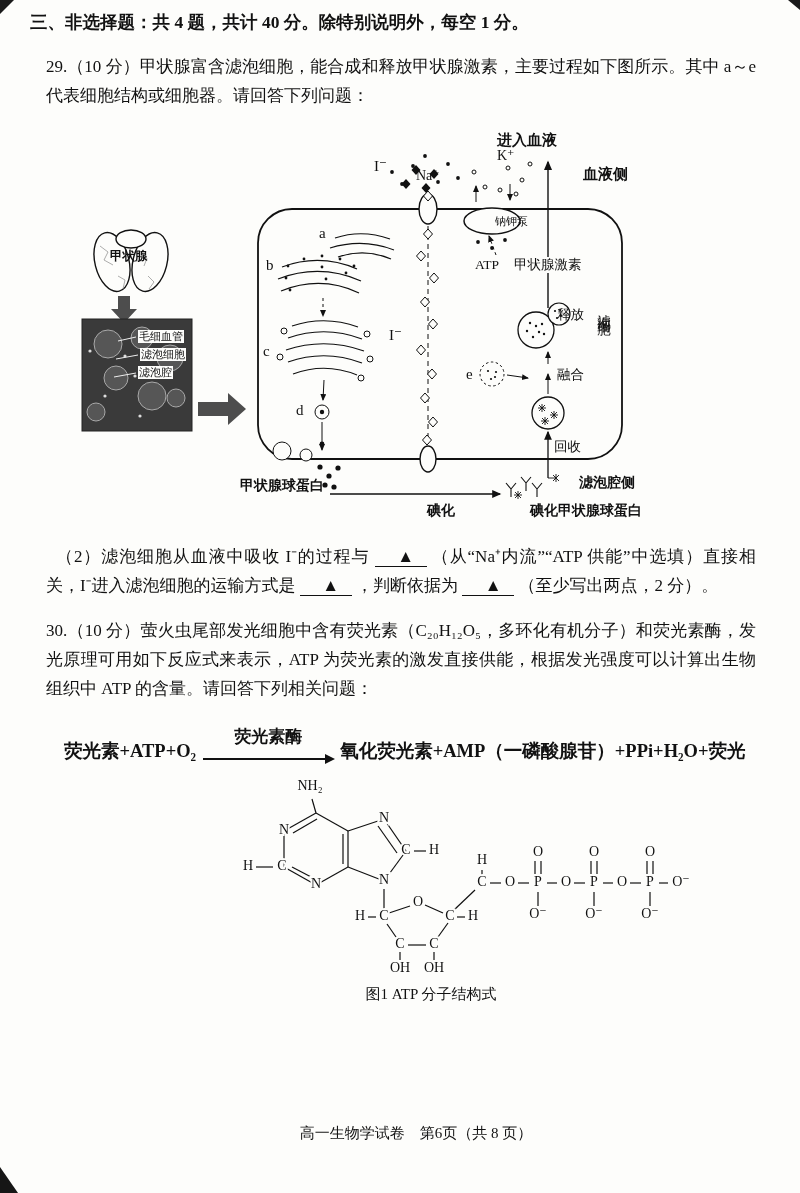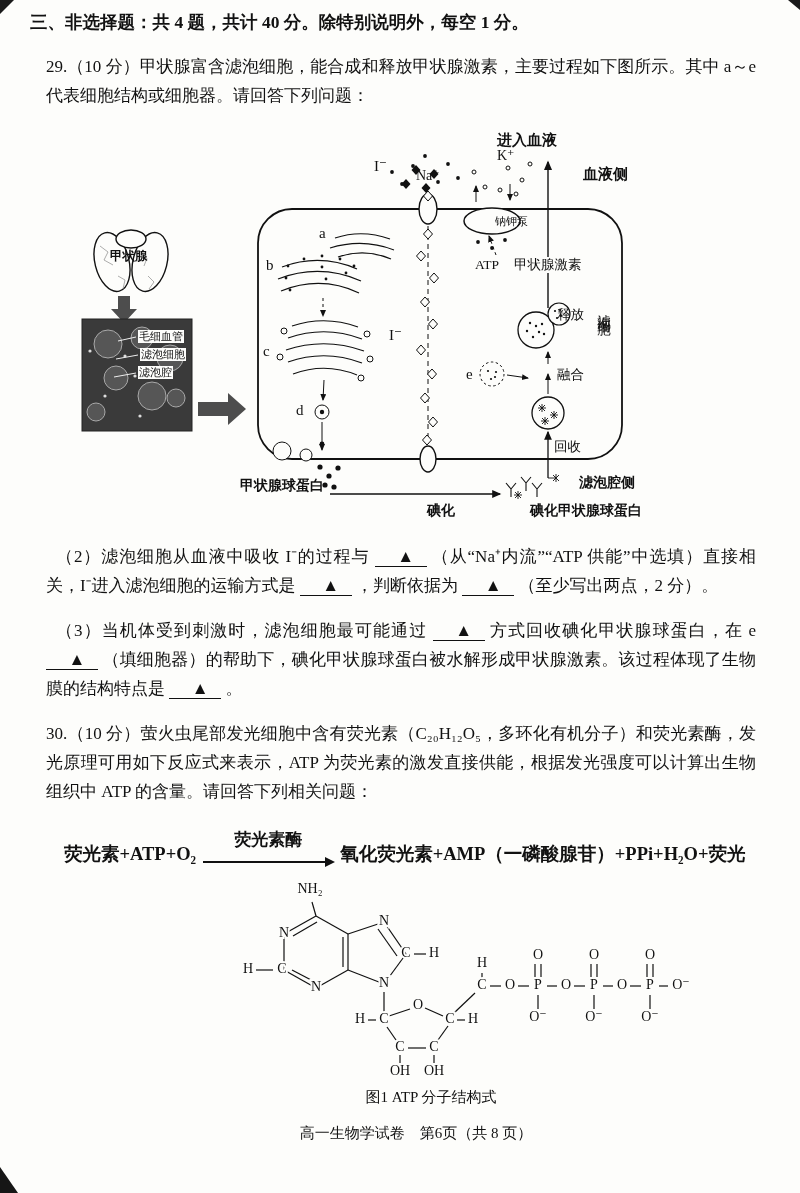--- a/index.html
+++ b/index.html
@@ -288,21 +288,20 @@
       <div class="dl fs15" style="left:233px; top:217px;">c</div>
       <div class="dl fs15" style="left:266px; top:276px;">d</div>
       <div class="dl fs15" style="left:436px; top:240px;">e</div>
       <div class="dl fs12 bold" style="left:80px;  top:123px;">甲状腺</div>
       <div class="dl fs11 wbg" style="left:108px; top:204px;">毛细血管</div>
       <div class="dl fs11 wbg" style="left:110px; top:222px;">滤泡细胞</div>
       <div class="dl fs11 wbg" style="left:108px; top:240px;">滤泡腔</div>
     </div>
 
     <p class="body-text qi">（2）滤泡细胞从血液中吸收 I⁻的过程与 <span class="blank">▲</span> （从“Na⁺内流”“ATP 供能”中选填）直接相关，I⁻进入滤泡细胞的运输方式是 <span class="blank">▲</span> ，判断依据为 <span class="blank">▲</span> （至少写出两点，2 分）。</p>
-    <p class="body-text qi">（3）当机体受到刺激时，滤泡细胞最可能通过 <span class="blank">▲</span> 方式回收碘化甲状腺球蛋白，在 e <span class="blank">▲</span> （填细胞器）的帮助下，碘化甲状腺球蛋白被水解形成甲状腺激素。该过程体现了生物膜的结构特点是 <span class="blank">▲</span> 。</p>
 
     <p class="body-text">30.（10 分）萤火虫尾部发光细胞中含有荧光素（C₂₀H₁₂O₅，多环化有机分子）和荧光素酶，发光原理可用如下反应式来表示，ATP 为荧光素的激发直接供能，根据发光强度可以计算出生物组织中 ATP 的含量。请回答下列相关问题：</p>
 
     <div class="reaction">
       <span>荧光素+ATP+O₂</span>
       <span class="rxn-arrow-wrap">
         <span class="rxn-enzyme">荧光素酶</span>
         <span class="rxn-arrow"></span>
       </span>
       <span>氧化荧光素+AMP（一磷酸腺苷）+PPi+H₂O+荧光</span>

